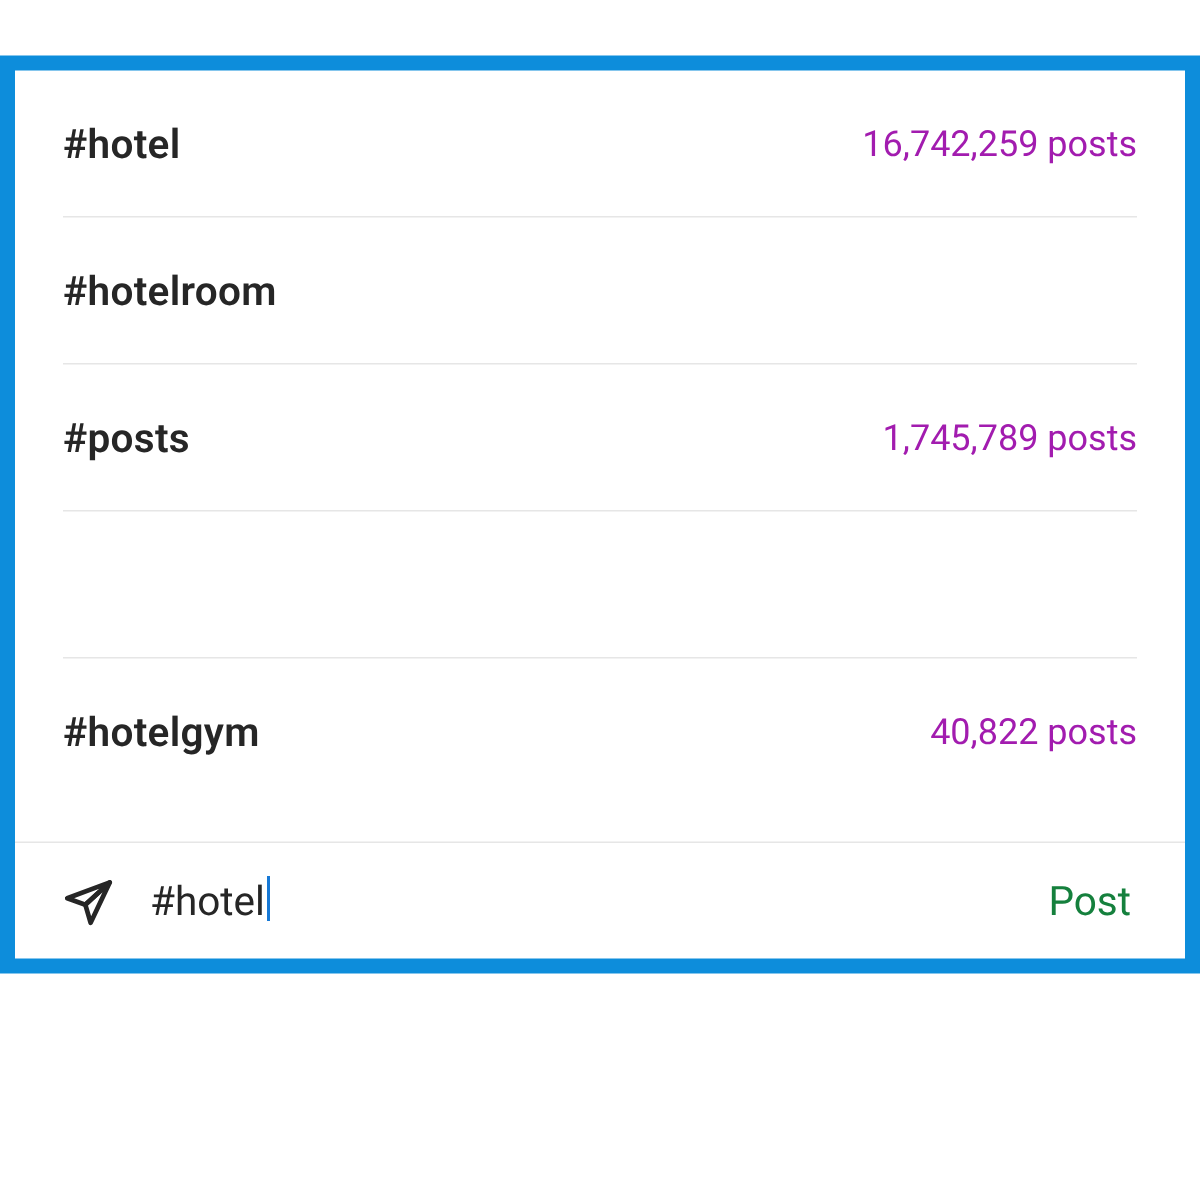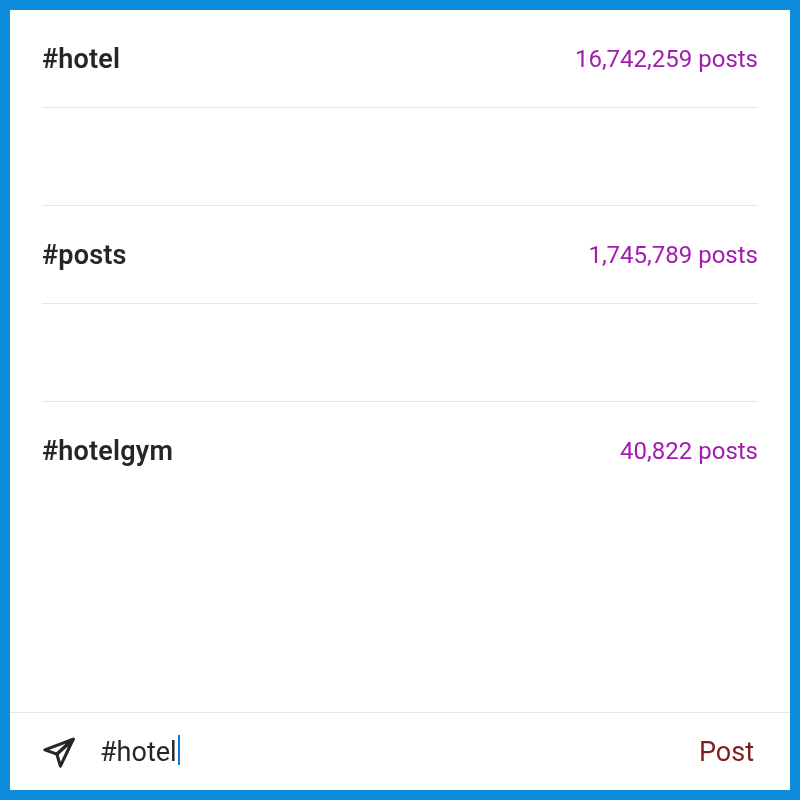--- a/index.html
+++ b/index.html
@@ -9,25 +9,26 @@
     }
     body {
       font-family: -apple-system, BlinkMacSystemFont, "Segoe UI", Roboto, Helvetica, Arial, sans-serif;
       background: #fff;
       width: 800px;
       height: 800px;
       overflow: hidden;
     }
     .frame {
       width: 800px;
-      height: 800px;
+      height: 612px;
       border: 10px solid #0d8ddb;
       background: #fff;
       display: flex;
       flex-direction: column;
+      margin-top: 37px;
     }
     .list {
       flex: 1;
       padding: 0 32px;
       overflow: hidden;
     }
     .row {
       display: flex;
       align-items: center;
       justify-content: space-between;
@@ -86,36 +87,37 @@
       width: 2.5px;
       height: 30px;
       background: #1779d6;
       margin-left: 1px;
       vertical-align: middle;
       position: relative;
       top: -2px;
     }
     .post-btn {
       font-size: 27px;
-      color: #7f1d1d;
+      color: #15803d;
       font-weight: 400;
       cursor: pointer;
       padding-right: 4px;
     }
   </style>
 </head>
 <body>
 
 <div class="frame">
   <div class="list">
     <div class="row">
       <span class="tag">#hotel</span>
       <span class="count">16,742,259 posts</span>
     </div>
     <div class="row">
+      <span class="tag">#hotelroom</span>
     </div>
     <div class="row">
       <span class="tag">#posts</span>
       <span class="count">1,745,789 posts</span>
     </div>
     <div class="row">
     </div>
     <div class="row">
       <span class="tag">#hotelgym</span>
       <span class="count">40,822 posts</span>

